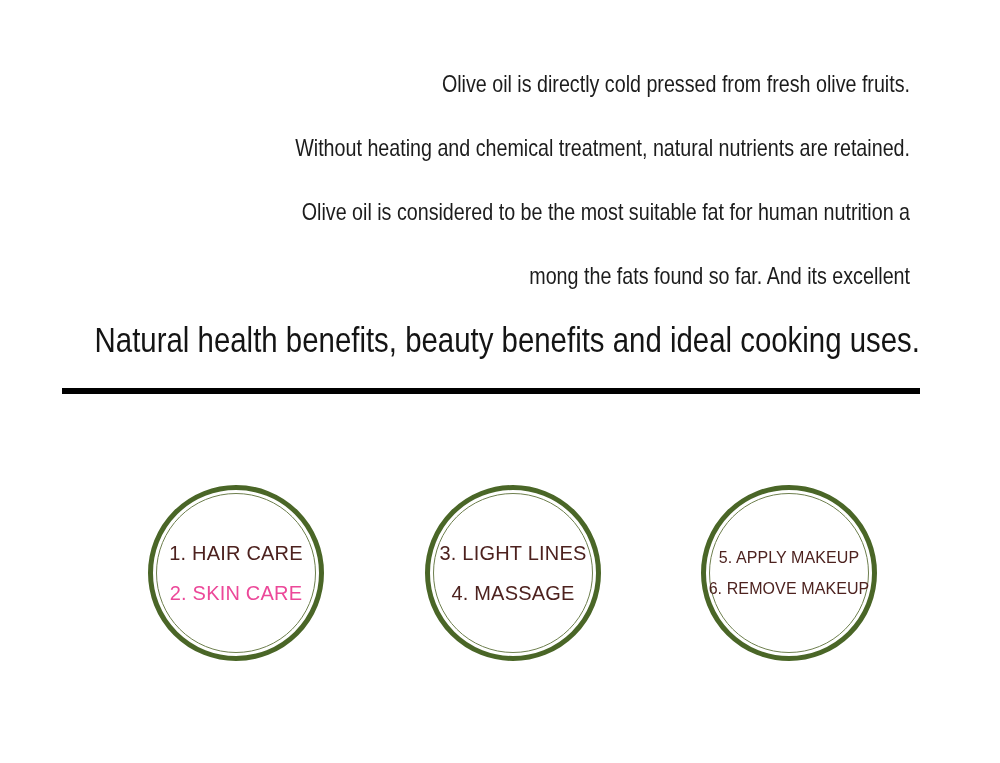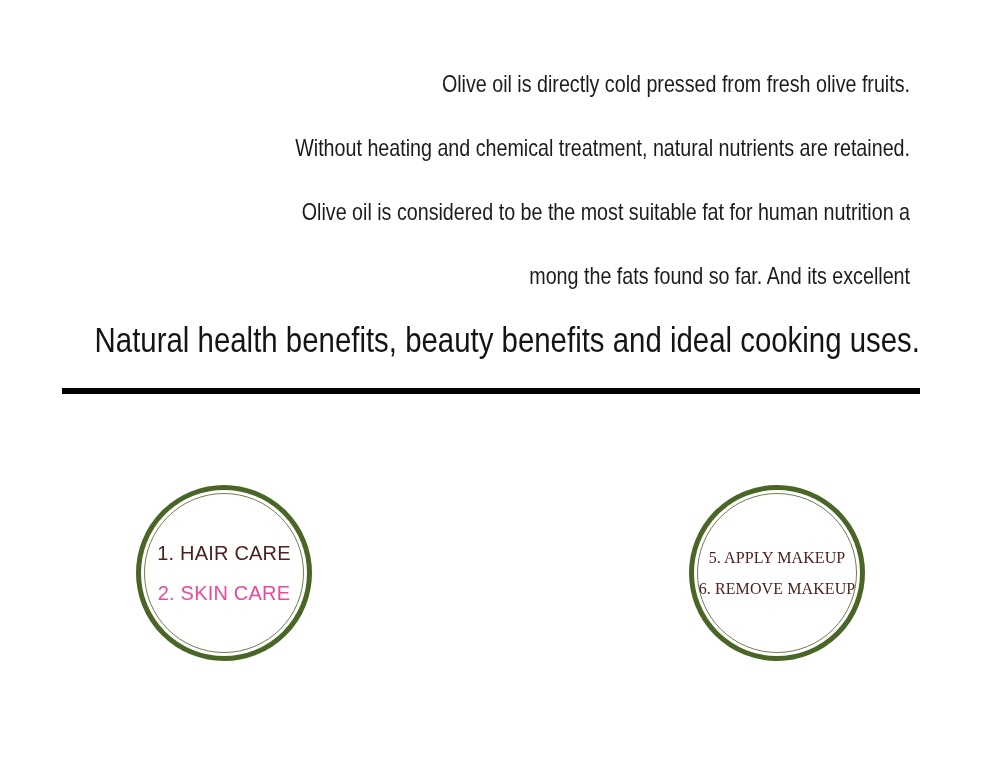--- a/index.html
+++ b/index.html
@@ -64,21 +64,21 @@
     left: 62px;
     top: 388px;
     width: 858px;
     height: 6px;
     background: #000000;
   }
 
   
   .circles {
     position: absolute;
-    left: 0;
+    left: 12px;
     top: 485px;
     width: 876px;
     height: 180px;
   }
 
   .circle-badge {
     position: absolute;
     top: 0;
     width: 176px;
     height: 176px;
@@ -136,21 +136,20 @@
   }
 
   
   .circle-badge.pos-2 .circle-line {
     font-size: 16px;
     line-height: 18px;
     letter-spacing: 0.1px;
   }
   .circle-badge.pos-2 .circle-text {
     gap: 13px;
-    font-family: Liberation Serif, serif;
   }
 </style>
 </head>
 <body style="background: rgb(255, 255, 255);">
 
 <div class="page">
 
   <div class="intro-block">
     <span class="intro-line" style="color: rgb(28, 28, 28);">Olive oil is directly cold pressed from fresh olive fruits.</span>
     <span class="intro-line" style="color: rgb(28, 28, 28);">Without heating and chemical treatment, natural nutrients are retained.</span>
@@ -165,20 +164,28 @@
 
     <div class="circle-badge pos-0">
       <div class="ring-outer" style="border-color: rgb(74, 102, 39);"></div>
       <div class="ring-inner" style="border-color: rgb(110, 127, 78);"></div>
       <div class="circle-text">
         <span class="circle-line" style="color: rgb(77, 34, 31);">1. HAIR CARE</span>
         <span class="circle-line" style="color: #ec4899;">2. SKIN CARE</span>
       </div>
     </div>
 
+    <div class="circle-badge pos-1">
+      <div class="ring-outer" style="border-color: rgb(74, 102, 39);"></div>
+      <div class="ring-inner" style="border-color: rgb(110, 127, 78);"></div>
+      <div class="circle-text">
+        <span class="circle-line" style="color: rgb(77, 34, 31);">3. LIGHT LINES</span>
+        <span class="circle-line" style="color: rgb(77, 34, 31);">4. MASSAGE</span>
+      </div>
+    </div>
 
     <div class="circle-badge pos-2">
       <div class="ring-outer" style="border-color: rgb(74, 102, 39);"></div>
       <div class="ring-inner" style="border-color: rgb(110, 127, 78);"></div>
       <div class="circle-text">
         <span class="circle-line" style="color: rgb(77, 34, 31);">5. APPLY MAKEUP</span>
         <span class="circle-line" style="color: rgb(77, 34, 31);">6. REMOVE MAKEUP</span>
       </div>
     </div>
 

